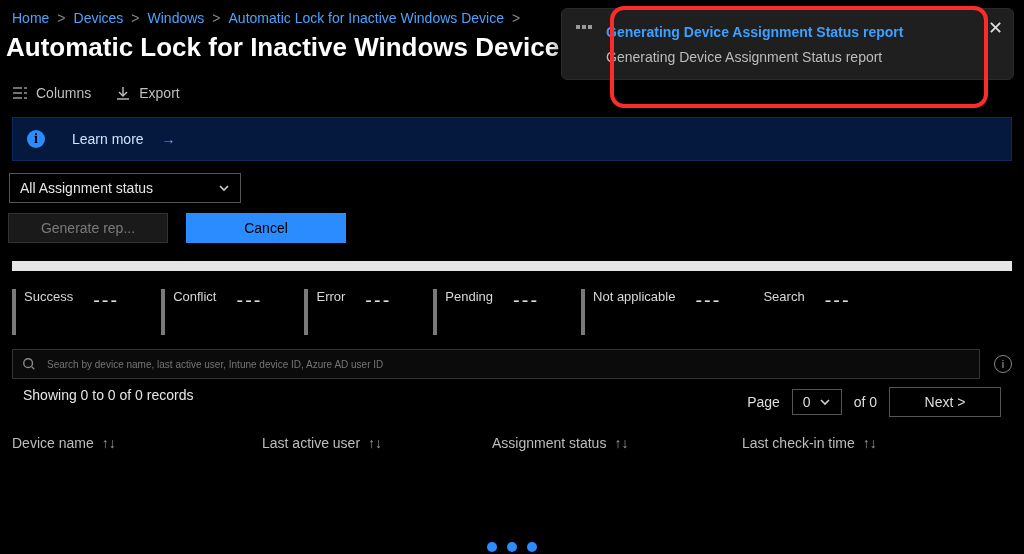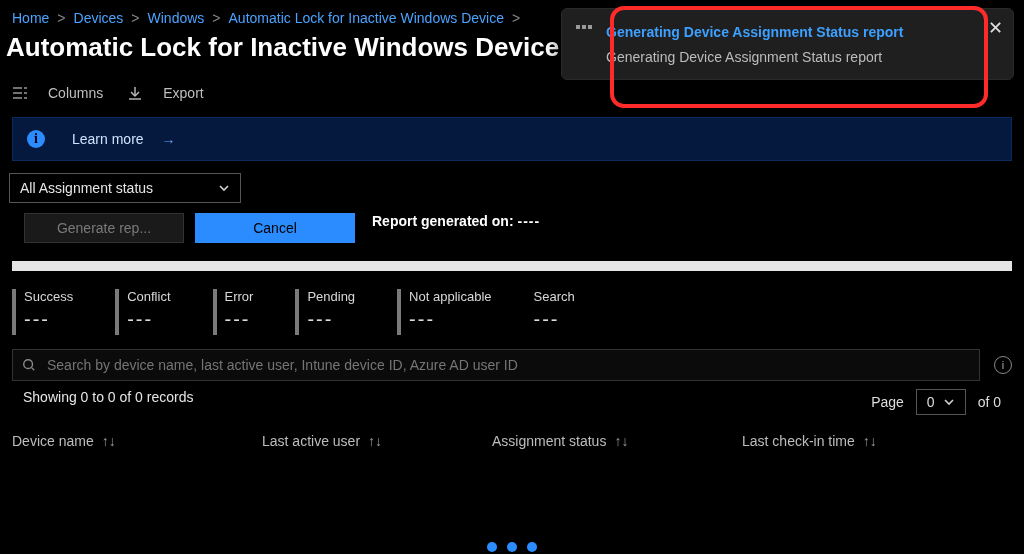--- a/index.html
+++ b/index.html
@@ -22,47 +22,47 @@
     --tick:#7a7a7a;
     --loading:#2a8cff;
   }
   html,body{margin:0;padding:0;background:var(--bg);color:var(--fg);font-family:"Segoe UI",Arial,sans-serif;font-size:14px;width:1024px;height:554px;overflow:hidden;position:relative}
   a,.link{color:var(--link);text-decoration:none}
   .breadcrumb{display:flex;align-items:flex-start;gap:8px;padding:10px 12px 0 12px;font-size:14px}
   .breadcrumb .crumb{color:var(--link)}
   .breadcrumb .chev{color:#888}
   h1.page-title{font-size:26px;font-weight:600;margin:6px 12px 18px 6px}
   .toolbar{display:flex;align-items:center;gap:24px;padding:4px 12px;color:var(--muted)}
-  .toolbar .tb-btn{display:inline-flex;align-items:center;gap:20px;cursor:pointer;color:var(--muted)}
+  .toolbar .tb-btn{display:inline-flex;align-items:center;gap:8px;cursor:pointer;color:var(--muted)}
   .tb-icon{display:inline-flex;width:16px;height:16px;align-items:center;justify-content:center}
   .info-bar{display:flex;align-items:center;gap:12px;margin:12px;padding:12px 14px;background:var(--info-bg);border:1px solid var(--info-border);color:#e6e6e6}
   .info-icon{width:18px;height:18px;border-radius:50%;background:#2a8cff;display:inline-flex;align-items:center;justify-content:center;color:#001;font-weight:bold;font-family:Georgia,serif}
   .info-text{flex:0 0 auto}
   .info-learn{color:#cfe3ff;margin-left:15px}
   .info-arrow{color:#6aa3ff;margin-left:6px}
   .filter-row{display:flex;align-items:flex-end;gap:12px;margin:4px 12px 10px 9px}
   .select{display:inline-flex;align-items:center;justify-content:space-between;border:1px solid var(--border);padding:6px 10px;min-width:210px;color:#e6e6e6;background:transparent;cursor:pointer}
   .btn{display:inline-flex;align-items:center;justify-content:center;border:1px solid var(--border);padding:6px 14px;min-width:130px;cursor:pointer;user-select:none}
   .btn.disabled{background:var(--disabled-bg);color:var(--disabled-fg);border-color:#333;cursor:default}
   .btn.blue{background:var(--btn-blue);color:#000;border-color:var(--btn-blue)}
-  .gen-row{display:flex;align-items:flex-start;gap:11px;margin:4px 24px}
+  .gen-row{display:flex;align-items:center;gap:18px;margin:4px 8px}
   .gen-row .label{color:#fff;font-weight:600;margin-left:6px}
   .gen-row .label .dashes{letter-spacing:1px}
   .divider{height:10px;background:#e5e5e5;margin:18px 12px}
   .stats{display:flex;align-items:flex-start;gap:42px;margin:8px 12px 14px 12px}
   .stat{display:flex;align-items:flex-start;gap:8px}
   .tick{width:4px;height:46px;background:var(--tick)}
-  .stat-inner{display:flex;flex-direction:column;gap:4px}
+  .stat-inner{display:flex;flex-direction:row;gap:20px}
   .stat-label{color:#d8d8d8;font-size:13px}
   .stat-val{font-size:20px;letter-spacing:2px;color:#dcdcdc}
   .stat.total .stat-label{color:#d8d8d8}
   .stat.total{gap:0}
   .search-row{display:flex;align-items:center;margin:10px 12px 6px 12px;gap:8px}
   .search{flex:1;display:flex;align-items:center;border:1px solid #333;background:#0b0b0b;padding:6px 8px;color:var(--muted)}
-  .search input{flex:1;background:transparent;border:none;outline:none;color:#ccc;font-size:14px}
+  .search input{flex:1;background:transparent;border:none;outline:none;color:#ccc;font-size:10px}
   .search .sicon{width:16px;height:16px;margin-right:8px;color:#888;display:inline-flex;align-items:center;justify-content:center}
   .info-round{width:16px;height:16px;border:1px solid #888;border-radius:50%;display:inline-flex;align-items:center;justify-content:center;color:#aaa;font-size:11px;margin-left:6px}
   .pager{display:flex;align-items:flex-start;justify-content:space-between;margin:8px 23px}
   .pager-left{color:#e6e6e6}
   .pager-right{display:flex;align-items:center;gap:12px}
   .pager .btn{min-width:90px;padding:6px 12px}
   .pager .sel{display:inline-flex;align-items:center;gap:8px;border:1px solid #555;padding:4px 10px;color:#ddd}
   .pager .pg{color:#ddd}
   .table-head{display:grid;grid-template-columns:250px 230px 250px 250px;gap:0;padding:10px 12px;color:#bdbdbd}
   .th{display:inline-flex;align-items:center;gap:8px}
@@ -137,24 +137,20 @@
       <svg viewBox="0 0 12 12" width="12" height="12" fill="none" stroke="#cfcfcf" stroke-width="1.6">
           <path d="M2 4l4 4 4-4"></path>
         </svg>
     </span>
   </div>
 </div>
 
 <div class="gen-row">
   <div class="btn disabled">Generate rep...</div>
   <div class="btn blue">Cancel</div>
-  <div class="label">
-    <span>Report generated on:</span>
-    <span class="dashes">----</span>
-  </div>
 </div>
 
 <div class="divider"></div>
 
 <div class="stats">
   <div class="stat">
     <div class="tick"></div>
     <div class="stat-inner">
       <div class="stat-label">Success</div>
       <div class="stat-val">---</div>
@@ -215,20 +211,21 @@
     <span class="pg">Page</span>
     <div class="sel">
       <span>0</span>
       <span>
         <svg viewBox="0 0 12 12" width="12" height="12" fill="none" stroke="#cfcfcf" stroke-width="1.6">
             <path d="M2 4l4 4 4-4"></path>
           </svg>
       </span>
     </div>
     <span class="pg">of 0</span>
+    <div class="btn" style="min-width:86px;border-color:#555;color:#ddd">Next &gt;</div>
   </div>
 </div>
 
 <div class="table-head">
   <div class="th">
     <span>Device name</span>
     <span class="sort">↑↓</span>
   </div>
   <div class="th">
     <span>Last active user</span>

